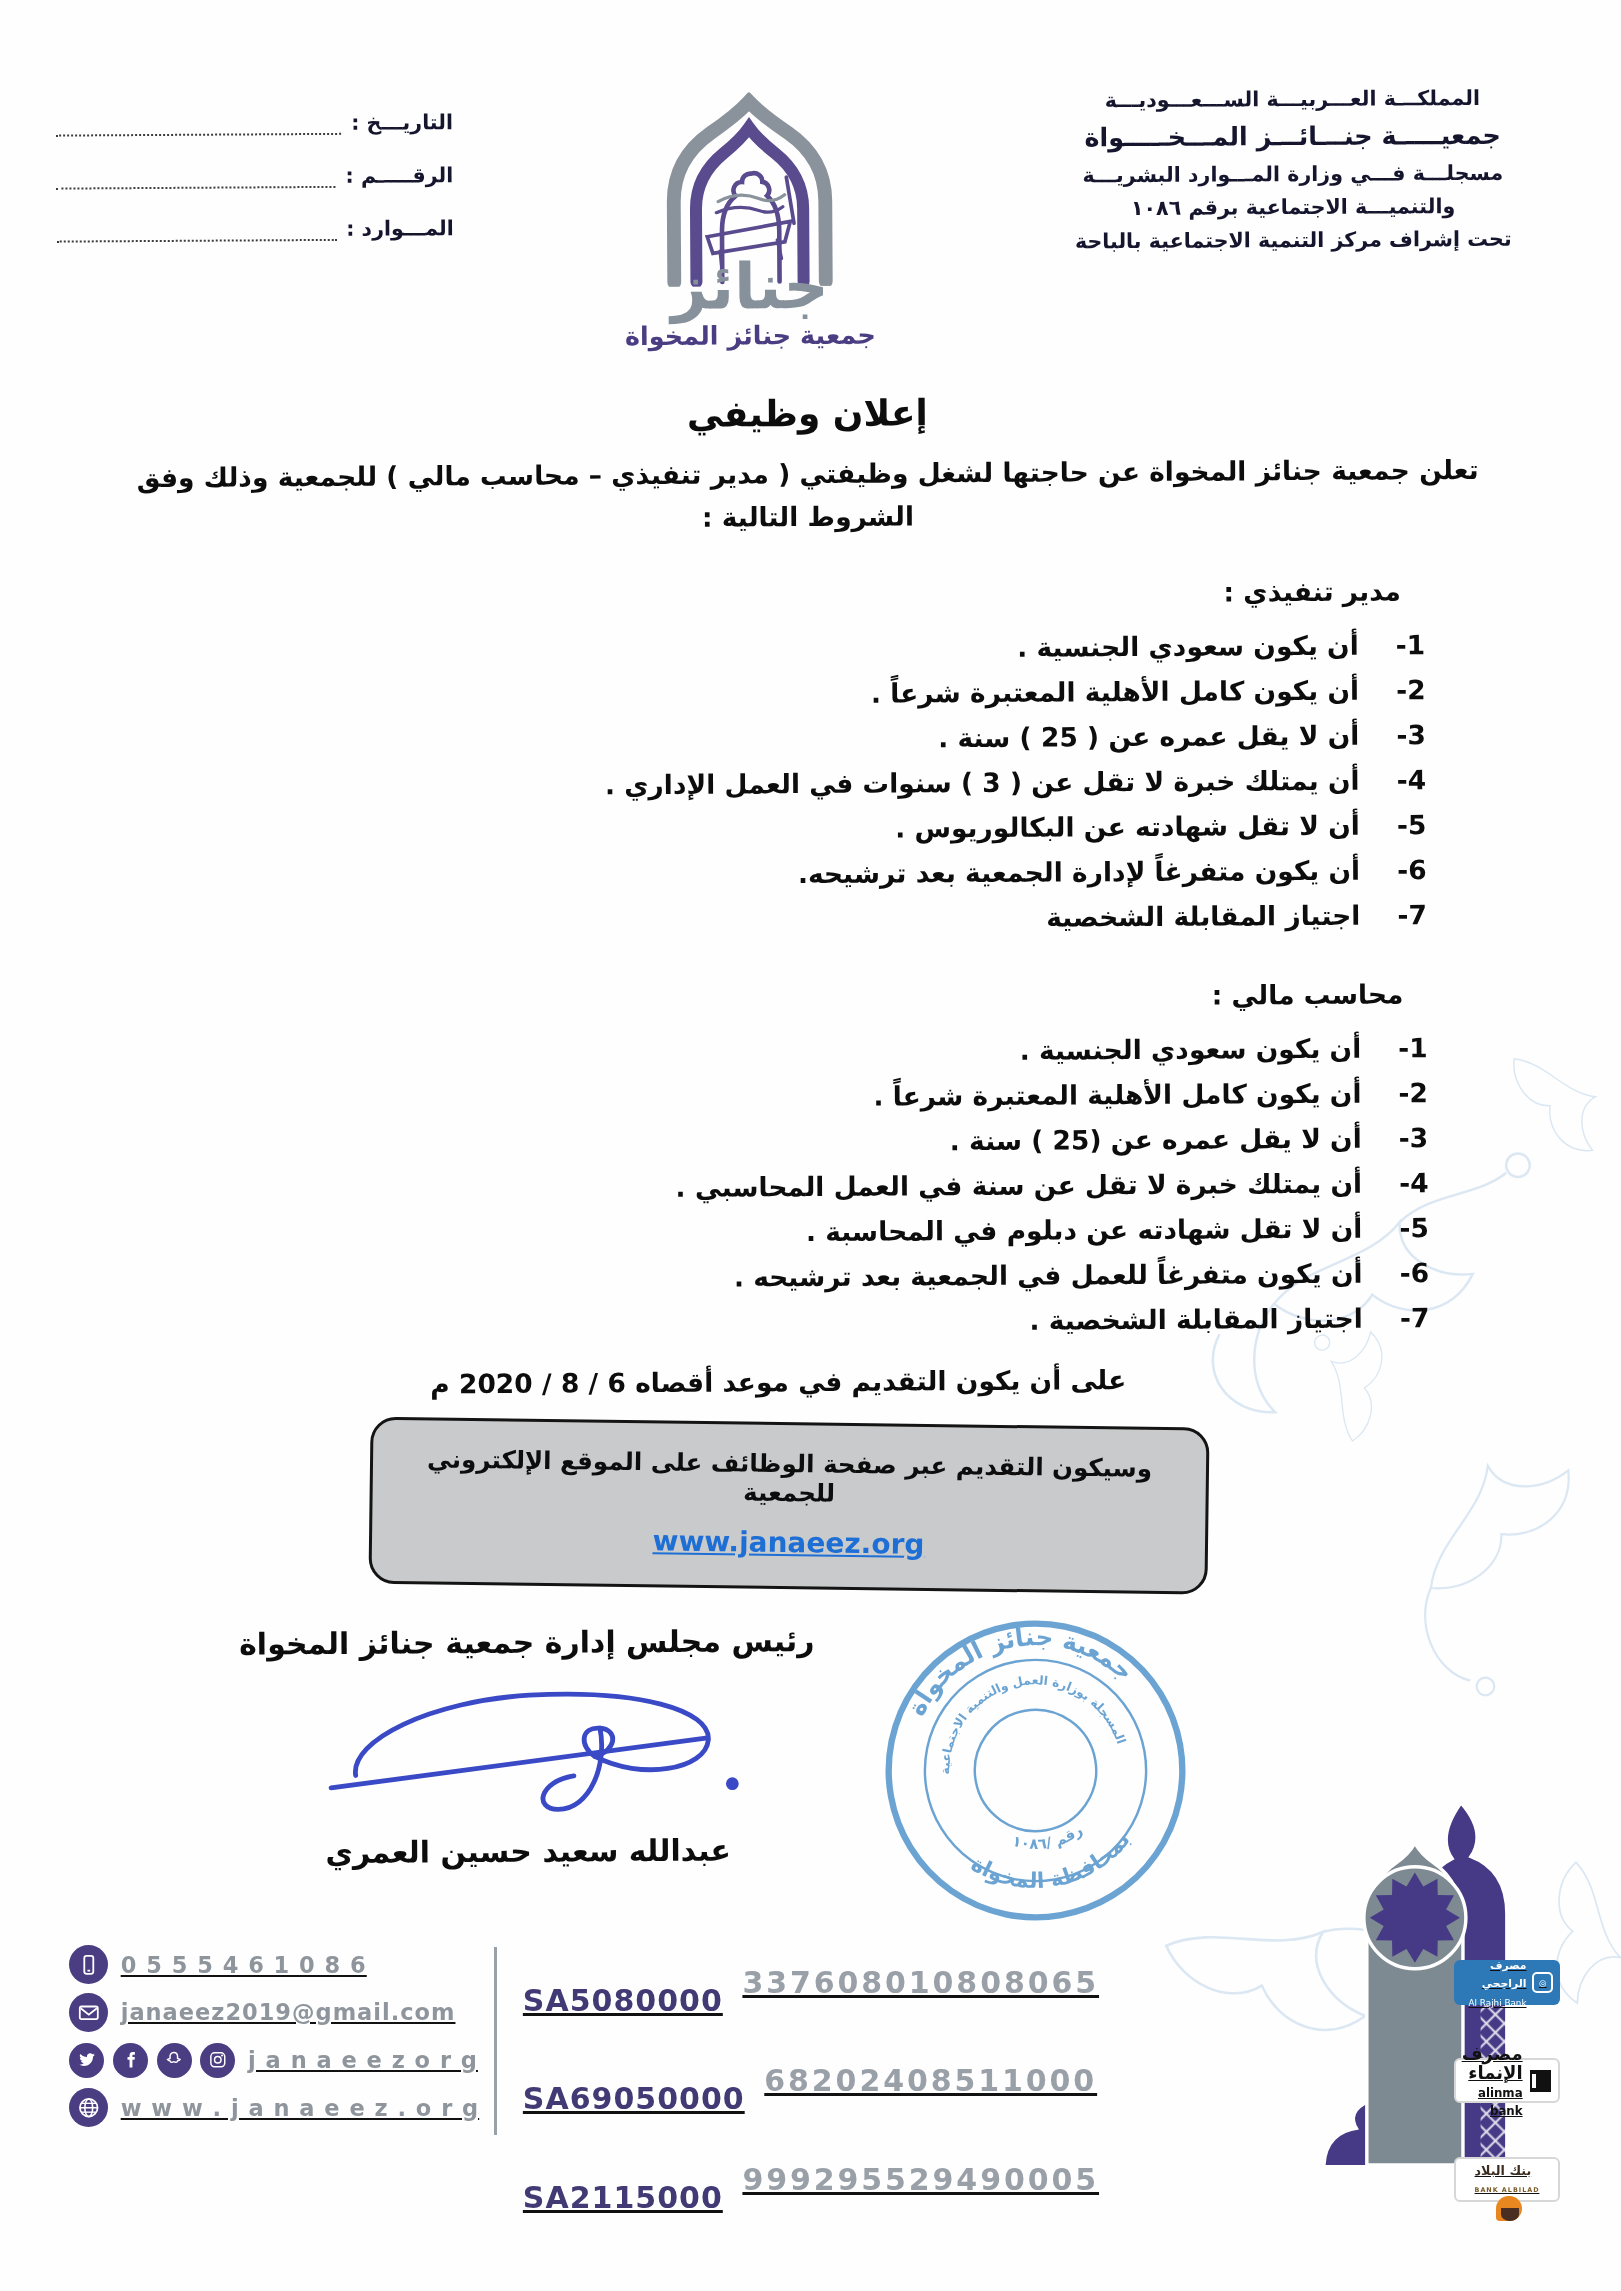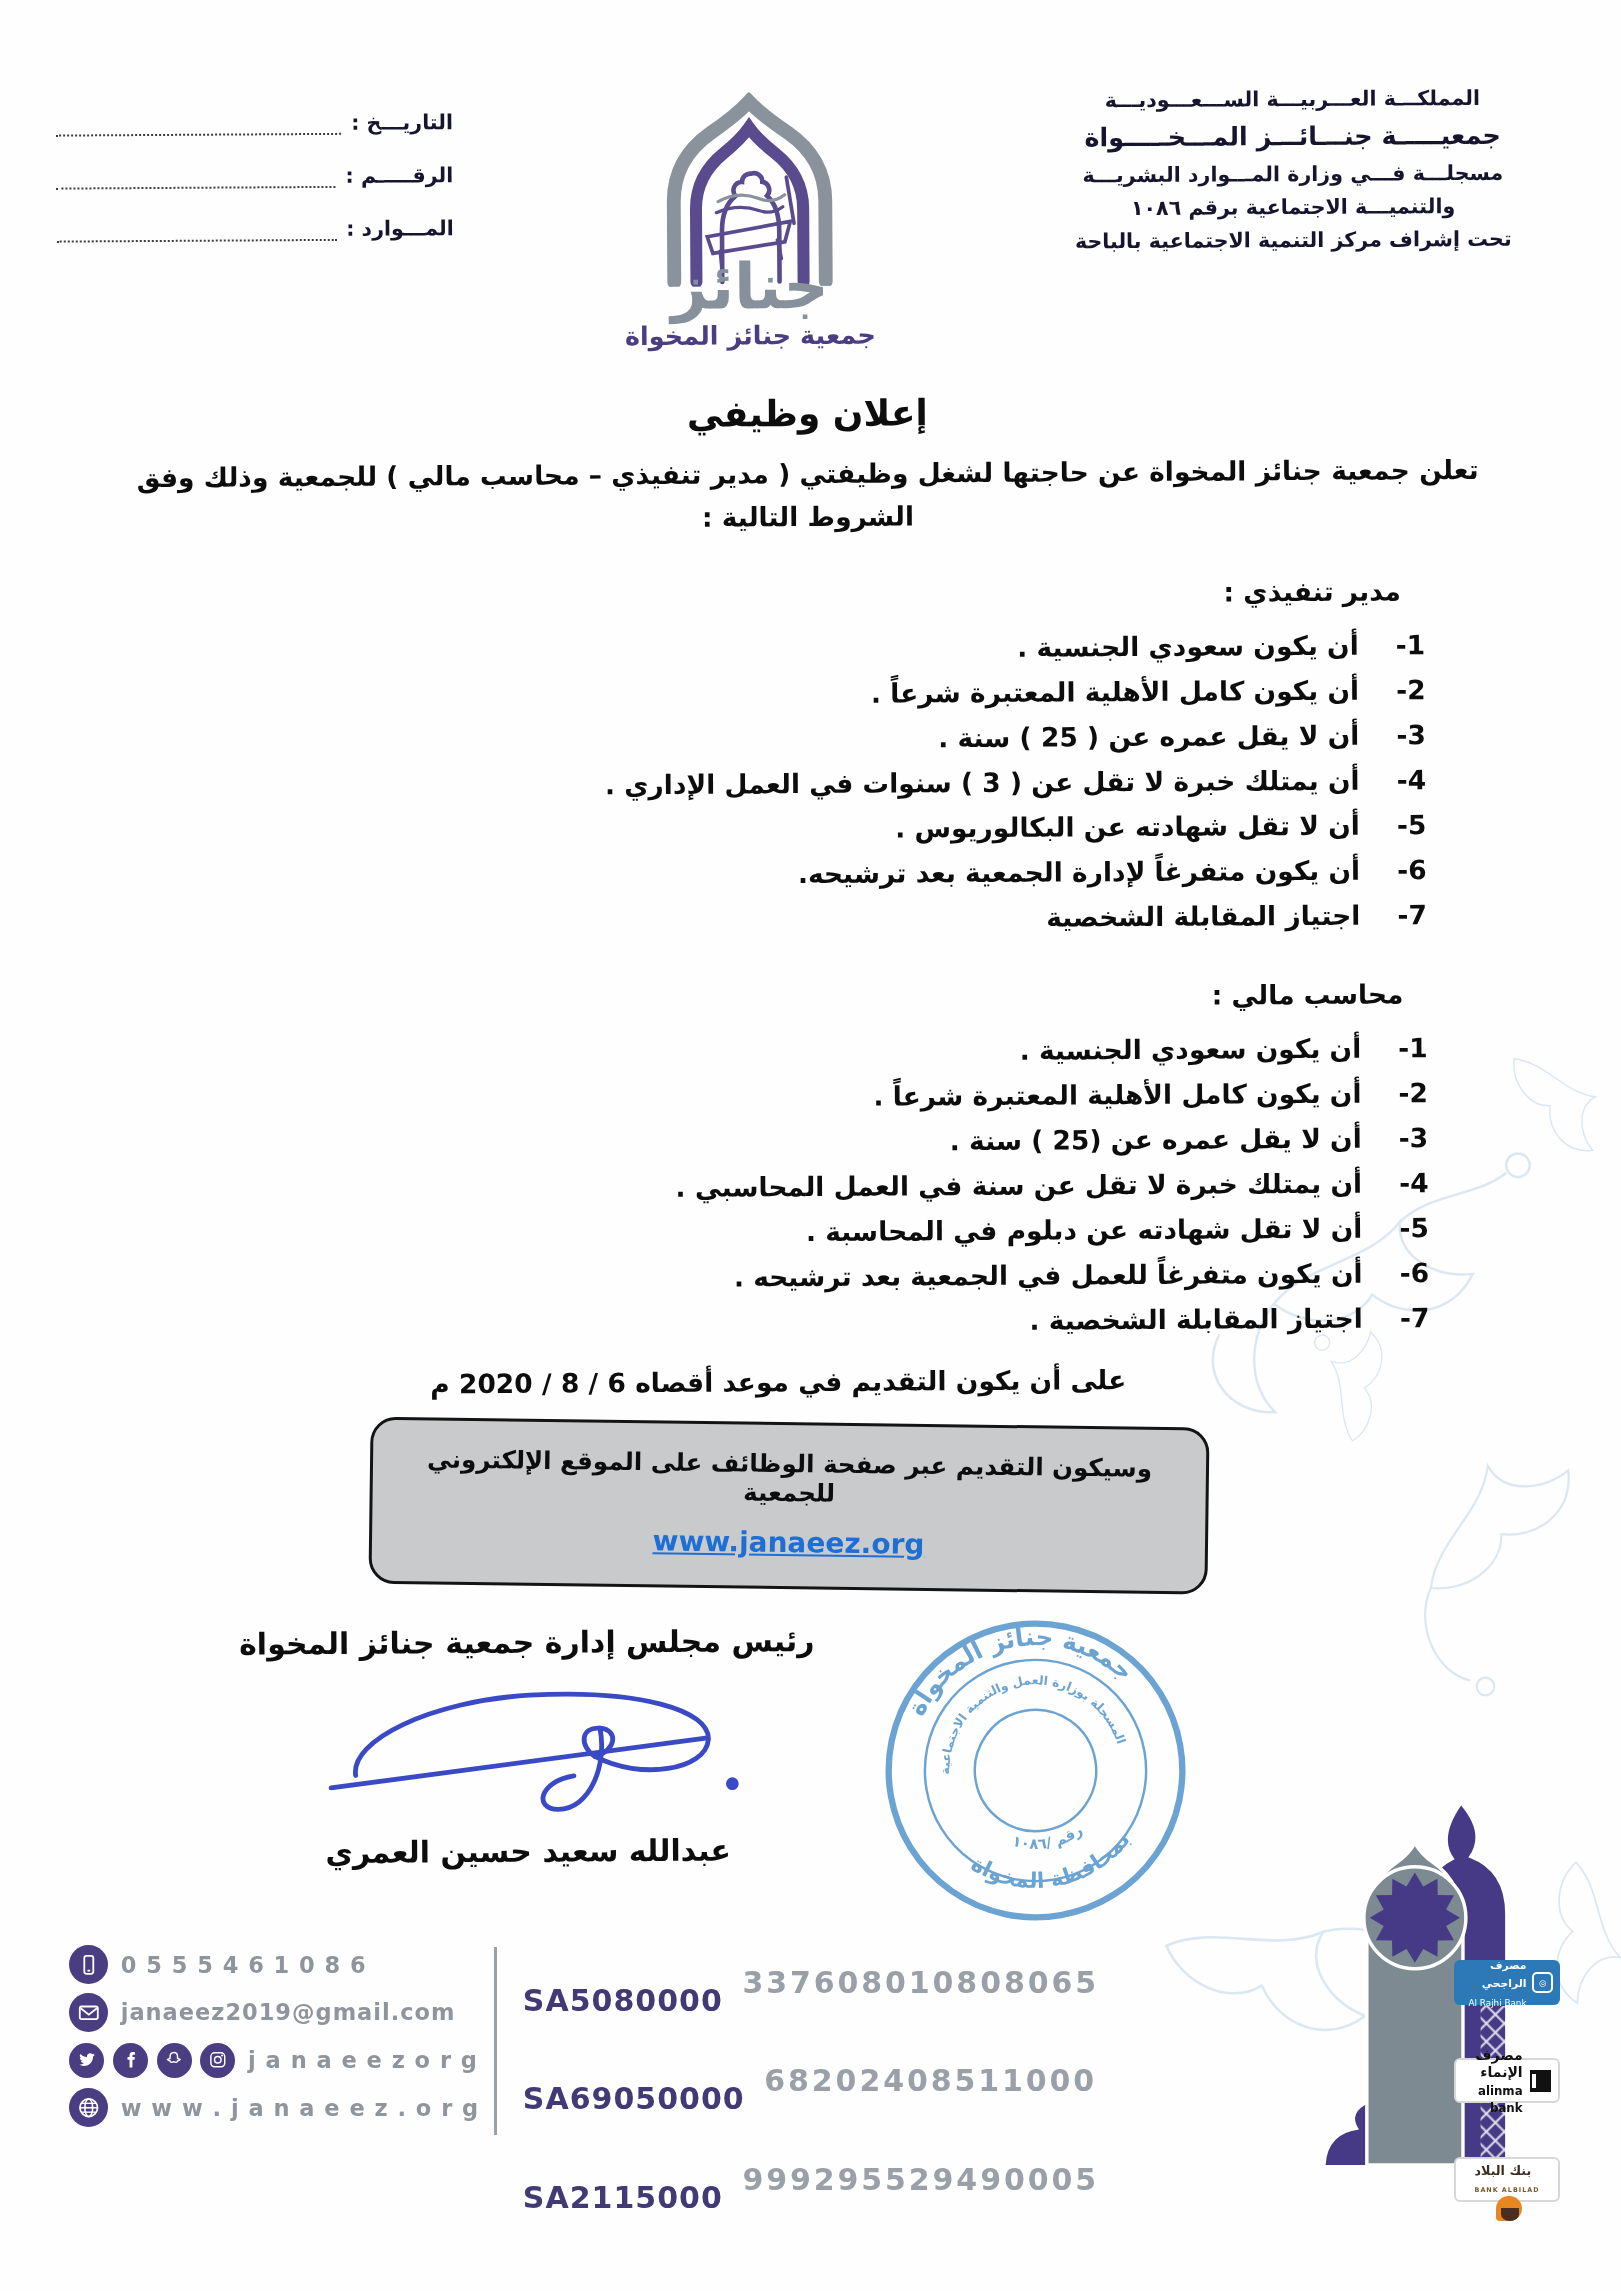--- a/index.html
+++ b/index.html
@@ -34,42 +34,42 @@
   .apply-text{font-size:24.5px;font-weight:bold;color:#0d0d0d;}
   .apply-link{display:inline-block;margin-top:19.6px;font-size:28px;font-weight:bold;color:#1d6fd6;text-decoration:underline;direction:ltr;}
   
   .sig-block{width:765px;margin:33px 716px 0 auto;text-align:center;}
   .sig-title{font-size:30px;font-weight:bold;color:#0d0d0d;}
   .sig-name{font-size:30px;font-weight:bold;margin-top:-7.8px;color:#0d0d0d;}
   .sig-scribble{margin-top:2px;}
   
   .stamp{position:absolute;top:1609px;left:874px;width:323px;height:323px;transform:rotate(-10deg);opacity:.92;z-index:1;}
   
-  .footer{position:absolute;left:69px;right:61px;top:1945px;display:flex;direction:ltr;align-items:flex-start;gap:19.6px;z-index:2;}
+  .footer{position:absolute;left:69px;right:61px;top:1945px;display:flex;direction:ltr;align-items:flex-start;gap:19.6px;z-index:2;text-decoration:underline;}
   .contacts{width:400px;}
   .contact-row{display:flex;align-items:center;gap:12.7px;margin-bottom:8.8px;height:39px;}
   .cicon{width:39px;height:39px;border-radius:50%;background:#4a3d82;display:flex;align-items:center;justify-content:center;flex:0 0 auto;}
   .cicon svg{display:block;}
   .cicon.small{width:35px;height:35px;margin-left:-3.9px;}
   .cicon.small:first-child{margin-left:0;}
   .ctext{color:#8f959c;font-weight:bold;font-size:22.5px;letter-spacing:1px;direction:ltr;white-space:nowrap;}
   .vdivider{width:2.9px;background:#9aa0a8;height:188px;margin:2px 5.9px 0;flex:0 0 auto;}
   .banks{flex:1;display:flex;flex-direction:column;gap:27.4px;padding-top:2px;}
   .bank-row{display:flex;align-items:center;gap:19.6px;}
   .iban{font-weight:bold;color:#413a74;font-size:30px;min-width:194px;letter-spacing:1px;margin-top:36px;}
   .acct{color:#9aa0a8;font-size:30px;font-weight:bold;letter-spacing:2.9px;flex:1;}
   .bank-logo{width:106px;height:45px;box-sizing:border-box;flex:0 0 auto;border-radius:6px;}
   .rajhi{background:#2d79b7;color:#fff;display:flex;align-items:center;justify-content:flex-end;gap:5.9px;padding:2.9px 6.9px;}
   .rajhi .t{text-align:right;line-height:1.15;}
   .rajhi .ar{font-size:10.8px;font-weight:bold;}
   .rajhi .en{font-size:8.8px;}
   .rajhi .emblem{width:16.7px;height:16.7px;border:2px solid #fff;border-radius:4.9px;flex:0 0 auto;display:flex;align-items:center;justify-content:center;font-size:8.8px;color:#fff;}
   .alinma{background:#fff;border:2px solid #d7d7d7;display:flex;align-items:center;justify-content:flex-end;gap:6.9px;padding:2.9px 6.9px;}
   .alinma .t{text-align:right;line-height:1.1;color:#111;}
-  .alinma .ar{font-size:14px;font-weight:bold;text-align:center;}
+  .alinma .ar{font-size:18px;font-weight:bold;text-align:center;}
   .alinma .en{font-size:11.8px;font-weight:bold;}
   .alinma .sq{width:21.6px;height:21.6px;background:#111;flex:0 0 auto;position:relative;}
   .alinma .sq::before{content:"";position:absolute;left:2.9px;top:3.9px;width:3.9px;height:13.7px;background:#fff;}
   .albilad{background:#fff;border:2px solid #d7d7d7;display:flex;align-items:center;justify-content:space-between;padding:2px 6.9px;flex-direction:column;}
   .albilad .t{text-align:left;line-height:1.1;}
   .albilad .ar{font-size:12.7px;font-weight:bold;color:#3a2c20;}
   .albilad .en{font-size:6.4px;letter-spacing:1px;color:#7a5a2a;font-weight:bold;}
   .albilad .blob{width:29px;height:29px;position:relative;flex:0 0 auto;}
   .albilad .blob .o{position:absolute;right:0;top:0;width:25.5px;height:25.5px;border-radius:50% 50% 50% 3.9px;background:#e8861f;}
   .albilad .blob .b{position:absolute;right:2.9px;top:11.8px;width:17.6px;height:13.7px;border-radius:0 0 50% 50%;background:#4b2e22;}

